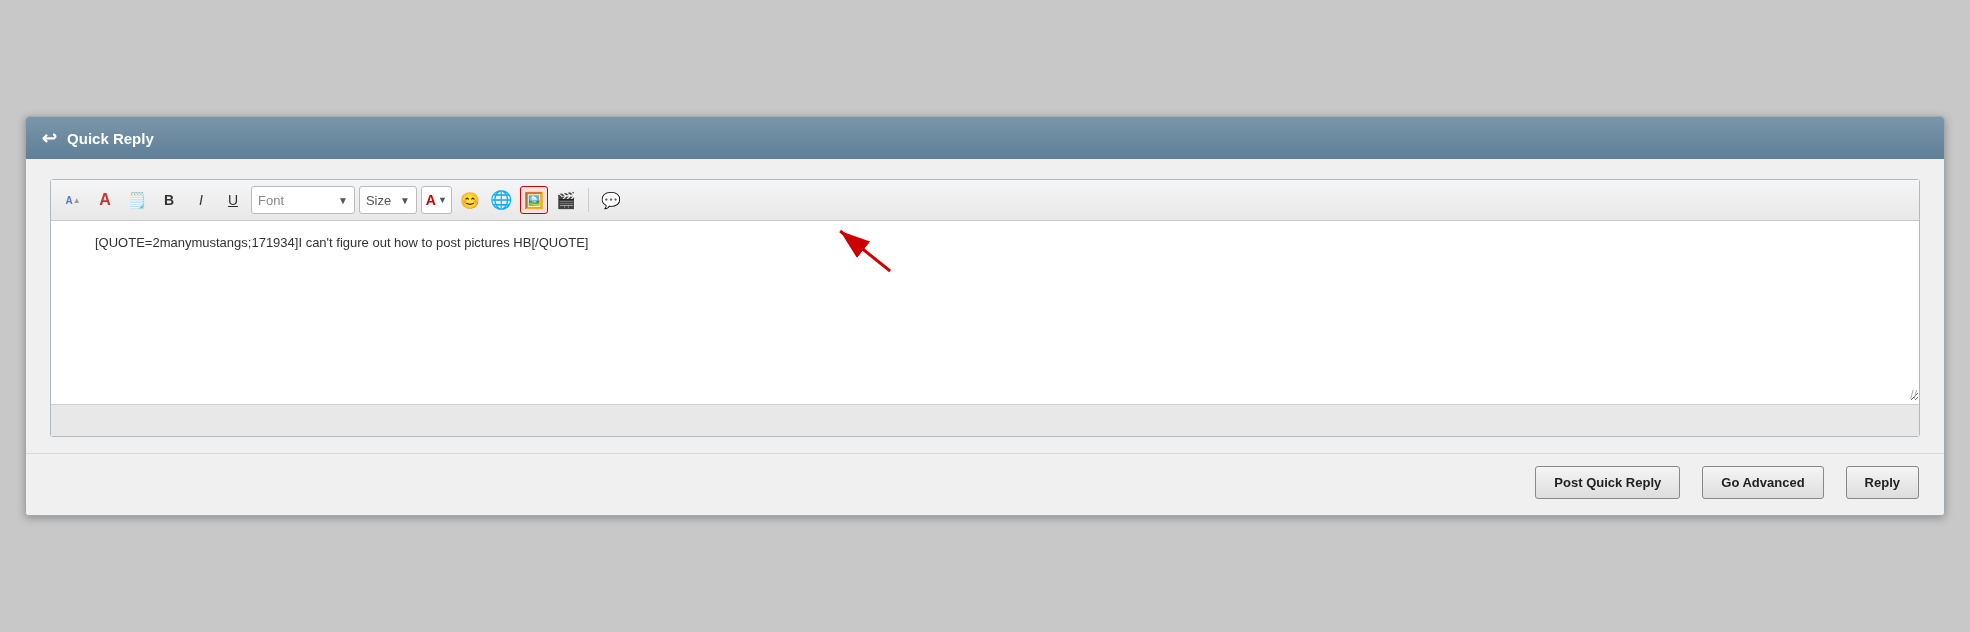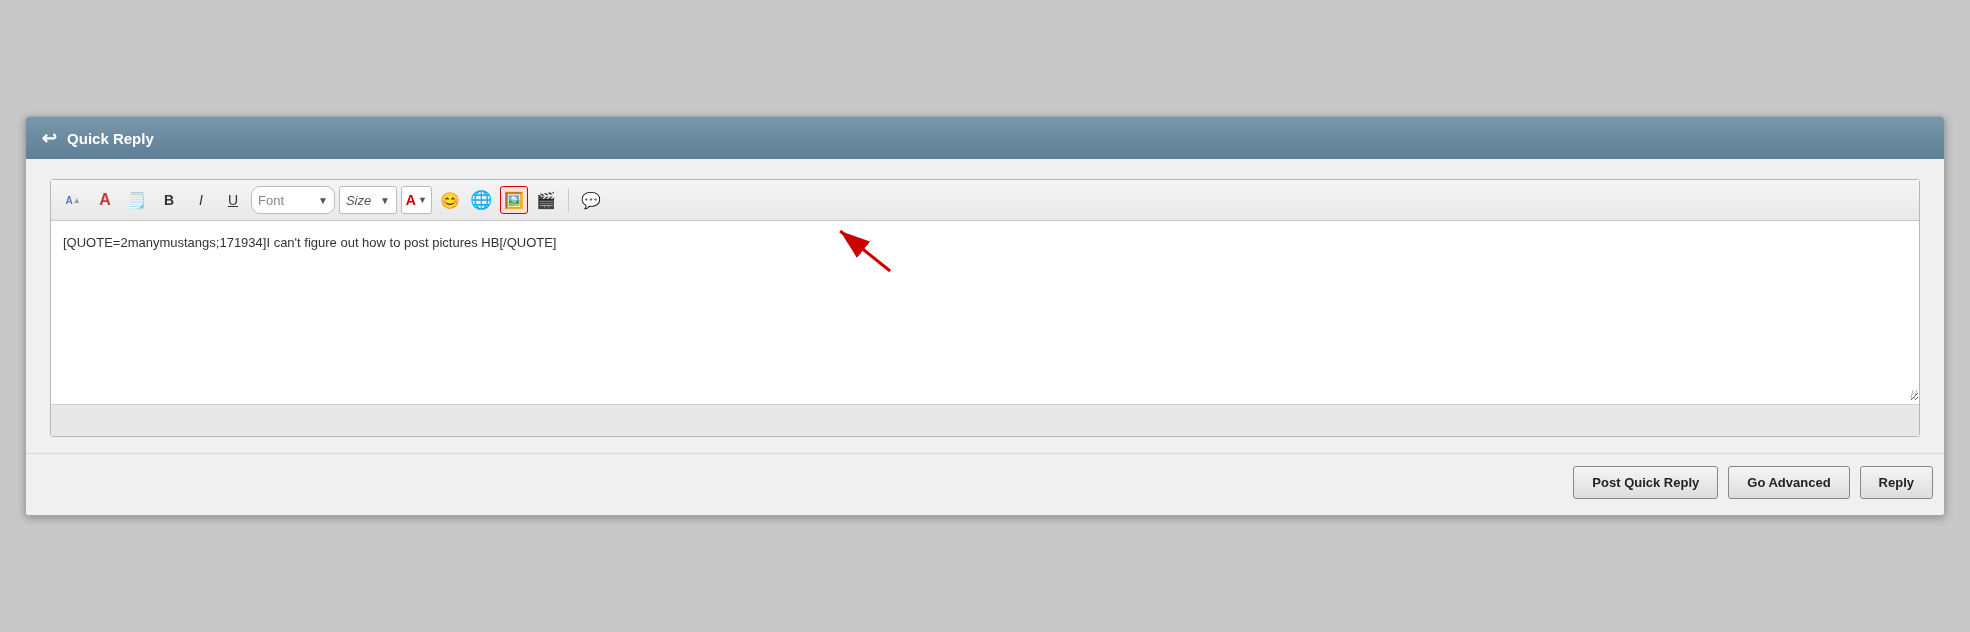--- a/index.html
+++ b/index.html
@@ -64,25 +64,25 @@
       border-radius: 3px;
       cursor: pointer;
       font-size: 13px;
       color: #333;
       padding: 0;
     }
     .font-select {
       display: flex;
       align-items: center;
       border: 1px solid #bbb;
-      border-radius: 9px;
+      border-radius: 3px;
       background: #fff;
       padding: 2px 6px;
       height: 28px;
-      gap: 0;
+      gap: 20px;
       cursor: pointer;
       justify-content: space-between;
     }
     .font-select-text {
       font-size: 13px;
       color: #888;
       min-width: 60px;
     }
     .font-select-arrow {
       font-size: 10px;
@@ -96,21 +96,20 @@
       background: #fff;
       padding: 2px 6px;
       height: 28px;
       gap: 4px;
       cursor: pointer;
     }
     .size-select-text {
       font-size: 13px;
       color: #555;
       min-width: 30px;
-      font-style: italic;
     }
     .color-btn {
       display: inline-flex;
       align-items: center;
       border: 1px solid #bbb;
       border-radius: 3px;
       background: #fff;
       padding: 2px 4px;
       height: 28px;
       gap: 2px;
@@ -172,39 +171,40 @@
       gap: 8px;
       color: #333;
       font-size: 13px;
     }
     .close-thread-checkbox {
       width: 16px;
       height: 16px;
       cursor: pointer;
     }
     .dialog-footer {
-      padding: 12px 11px 16px;
+      padding: 12px 25px 16px;
       background: #f0f0f0;
       display: flex;
       justify-content: flex-end;
-      gap: 10px;
+      gap: 22px;
       border-top: 1px solid #d8d8d8;
     }
     .footer-btn {
       padding: 8px 18px;
       font-size: 13px;
       font-weight: bold;
       border: 1px solid #888;
       border-radius: 3px;
       cursor: pointer;
       background: linear-gradient(to bottom, #f5f5f5, #ddd);
       color: #222;
     }
     .editor-area-wrapper {
       position: relative;
+      padding-left: 32px;
     }
   </style>
 </head>
 <body>
 
 <div class="dialog">
 
   <div class="dialog-header">
     <span class="dialog-header-icon">↩</span>
     <span>Quick Reply</span>

